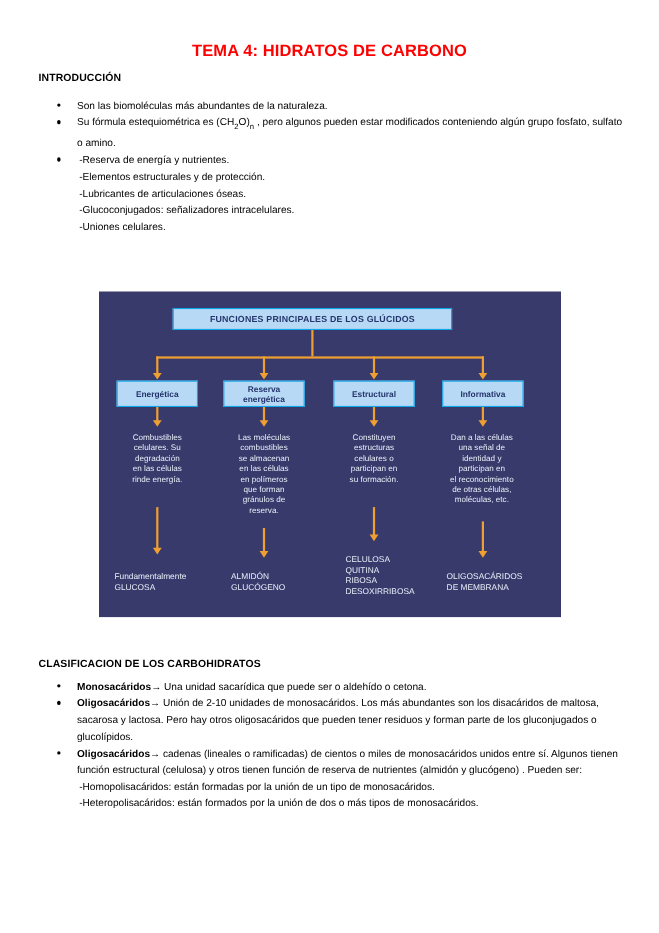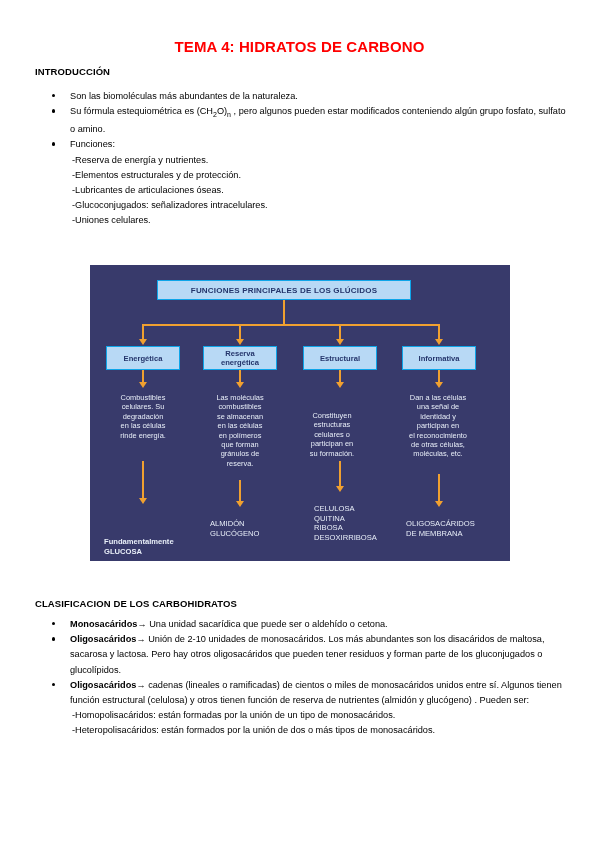--- a/index.html
+++ b/index.html
@@ -127,32 +127,32 @@
     top: 128px;
     width: 90px;
     color: #e8eef8;
     font-size: 7.4px;
     line-height: 9.4px;
     text-align: center;
     white-space: pre-line;
   }
   #dg-desc-0 { left: 8px; }
   #dg-desc-1 { left: 105px; }
-  #dg-desc-2 { left: 197px; margin-top: 18px; }
+  #dg-desc-2 { left: 205px; }
   #dg-desc-3 { left: 303px; }
 
   
   .dg-result {
     position: absolute;
     color: #e8eef8;
     font-size: 7.6px;
     line-height: 9.6px;
     white-space: pre-line;
   }
-  #dg-res-0 { left: 14px;  top: 272px; font-weight: bold; }
+  #dg-res-0 { left: 14px;  top: 254px; }
   #dg-res-1 { left: 120px; top: 254px; }
   #dg-res-2 { left: 224px; top: 239px; }
   #dg-res-3 { left: 316px; top: 254px; }
 
   
   .ln { position: absolute; background: #f0a030; }
   .ln-v { width: 2px; }
   .ln-h { height: 2px; }
   .arrow-head {
     position: absolute;
@@ -173,21 +173,20 @@
   <li class="bullet-item">
     <span class="dot"></span>
     <span class="bullet-text">Son las biomoléculas más abundantes de la naturaleza.</span>
   </li>
   <li class="bullet-item">
     <span class="dot"></span>
     <span class="bullet-text">Su fórmula estequiométrica es (CH<sub>2</sub>O)<sub>n</sub> , pero algunos pueden estar modificados conteniendo algún grupo fosfato, sulfato o amino.</span>
   </li>
   <li class="bullet-item">
     <span class="dot"></span>
-    <span class="bullet-text">Funciones:</span>
     <span class="sub-line">-Reserva de energía y nutrientes.</span>
     <span class="sub-line">-Elementos estructurales y de protección.</span>
     <span class="sub-line">-Lubricantes de articulaciones óseas.</span>
     <span class="sub-line">-Glucoconjugados: señalizadores intracelulares.</span>
     <span class="sub-line">-Uniones celulares.</span>
   </li>
 </ul>
 
 <div class="diagram">
 

